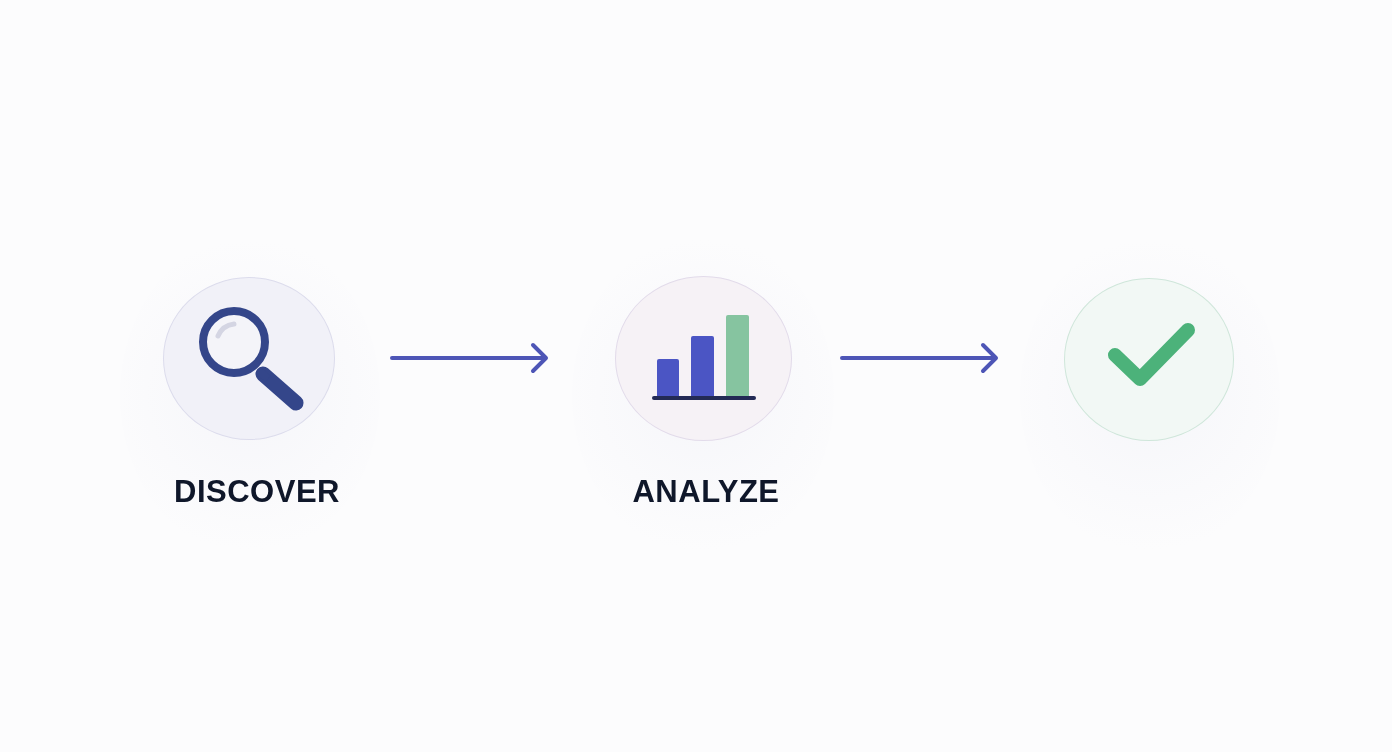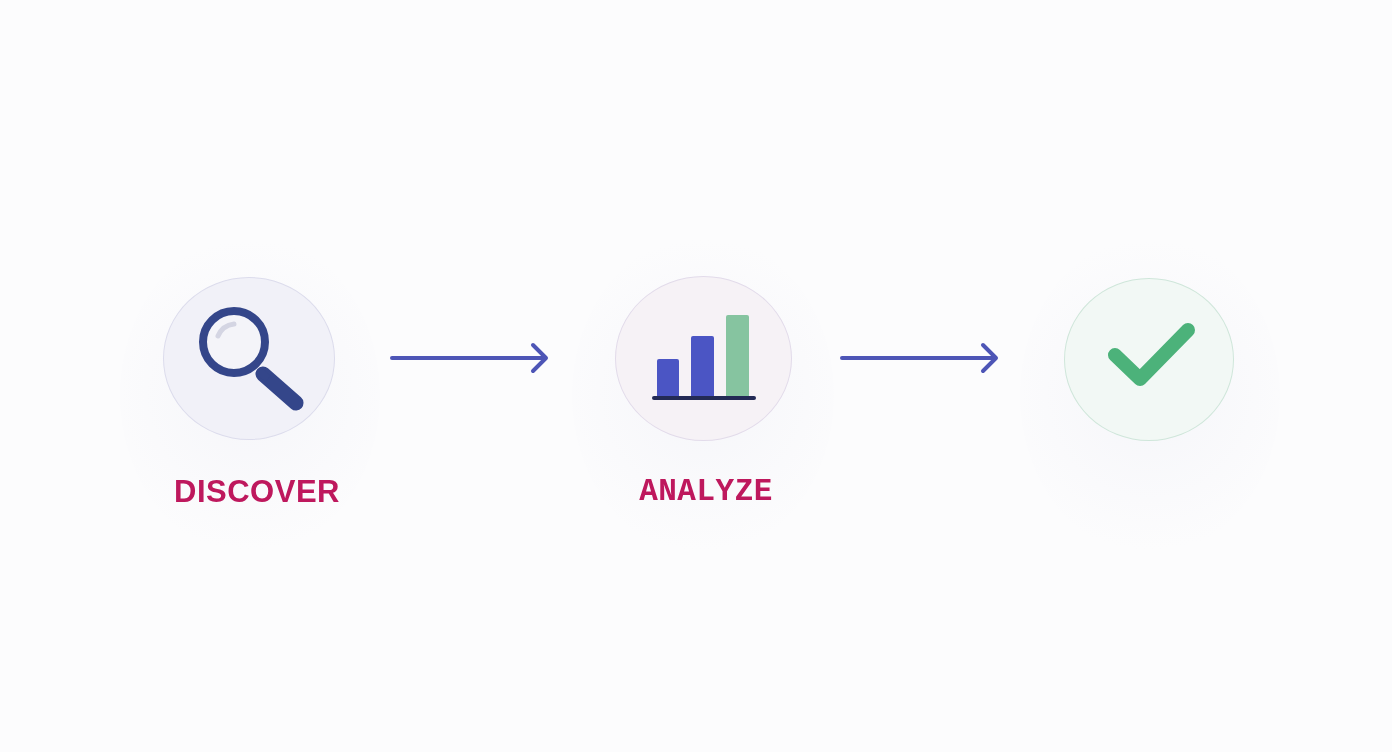--- a/index.html
+++ b/index.html
@@ -18,24 +18,24 @@
     position: absolute; border-radius: 50%;
     box-sizing: border-box;
   }
   .c1 { left: 163px; top: 277px; width: 172px; height: 163px; background: #f1f1f8; border: 1px solid #dcdcec; }
   .c2 { left: 615px; top: 276px; width: 177px; height: 165px; background: #f6f2f6; border: 1px solid #e2dbea; }
   .c3 { left: 1064px; top: 278px; width: 170px; height: 163px; background: #f2f8f5; border: 1px solid #cfe6da; }
   .icon { position: absolute; }
   .label {
     position: absolute; top: 474px;
     font-size: 31px; font-weight: bold; letter-spacing: 0.5px;
-    color: #be185d; text-align: center; width: 260px;
+    color: #0f172a; text-align: center; width: 260px;
   }
   .l1 { left: 127px; }
-  .l2 { left: 576px; font-family: Liberation Mono, monospace; }
+  .l2 { left: 576px; }
   .l3 { left: 1017px; }
   .arrow { position: absolute; }
 </style>
 </head>
 <body>
 
 <div class="stage">
 
   <div class="halo" style="left:120px;top:235px;width:260px;height:320px;"></div>
   <div class="halo" style="left:572px;top:235px;width:262px;height:320px;"></div>

